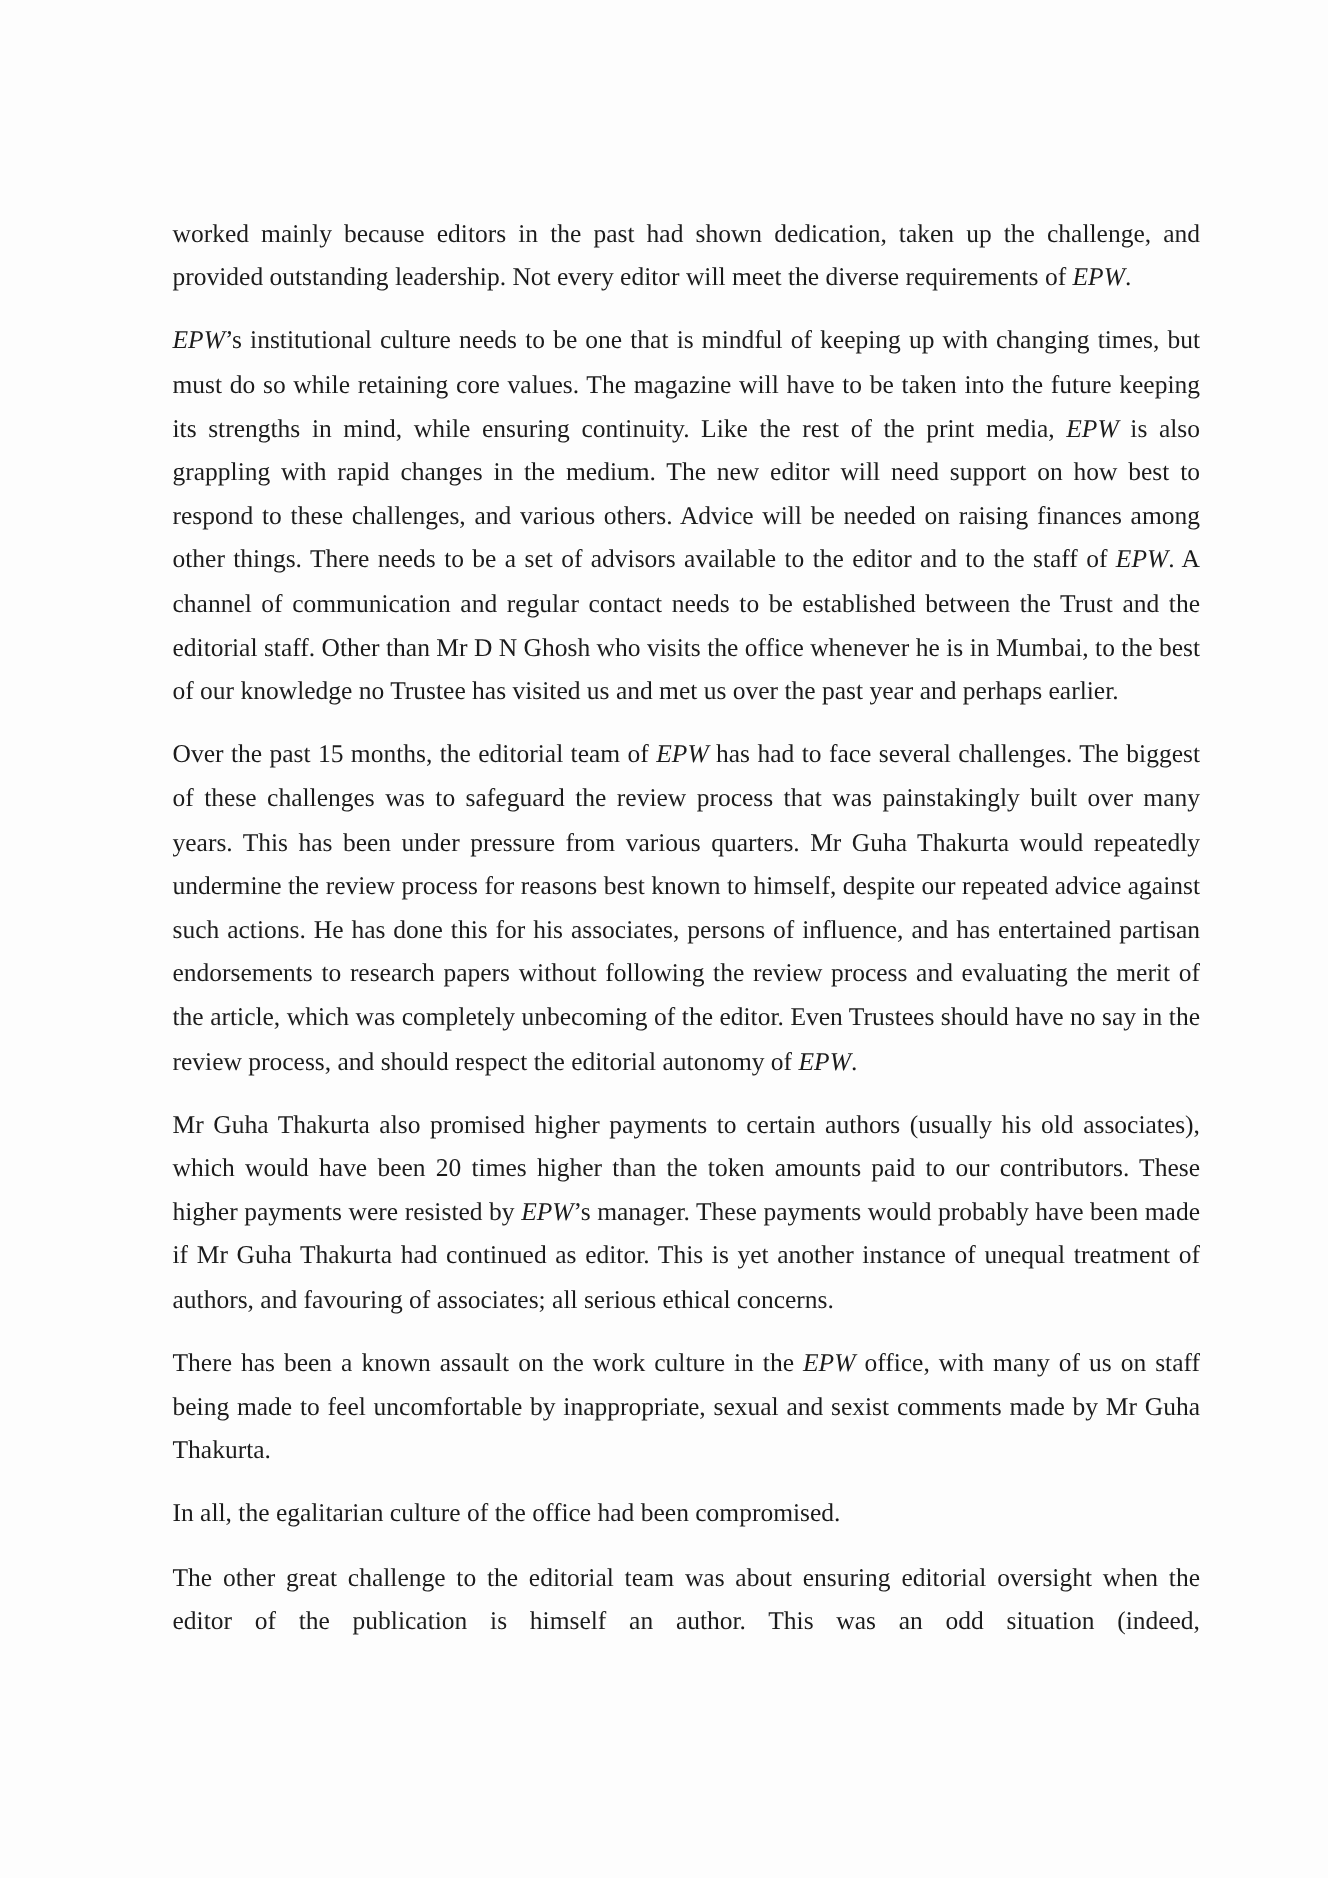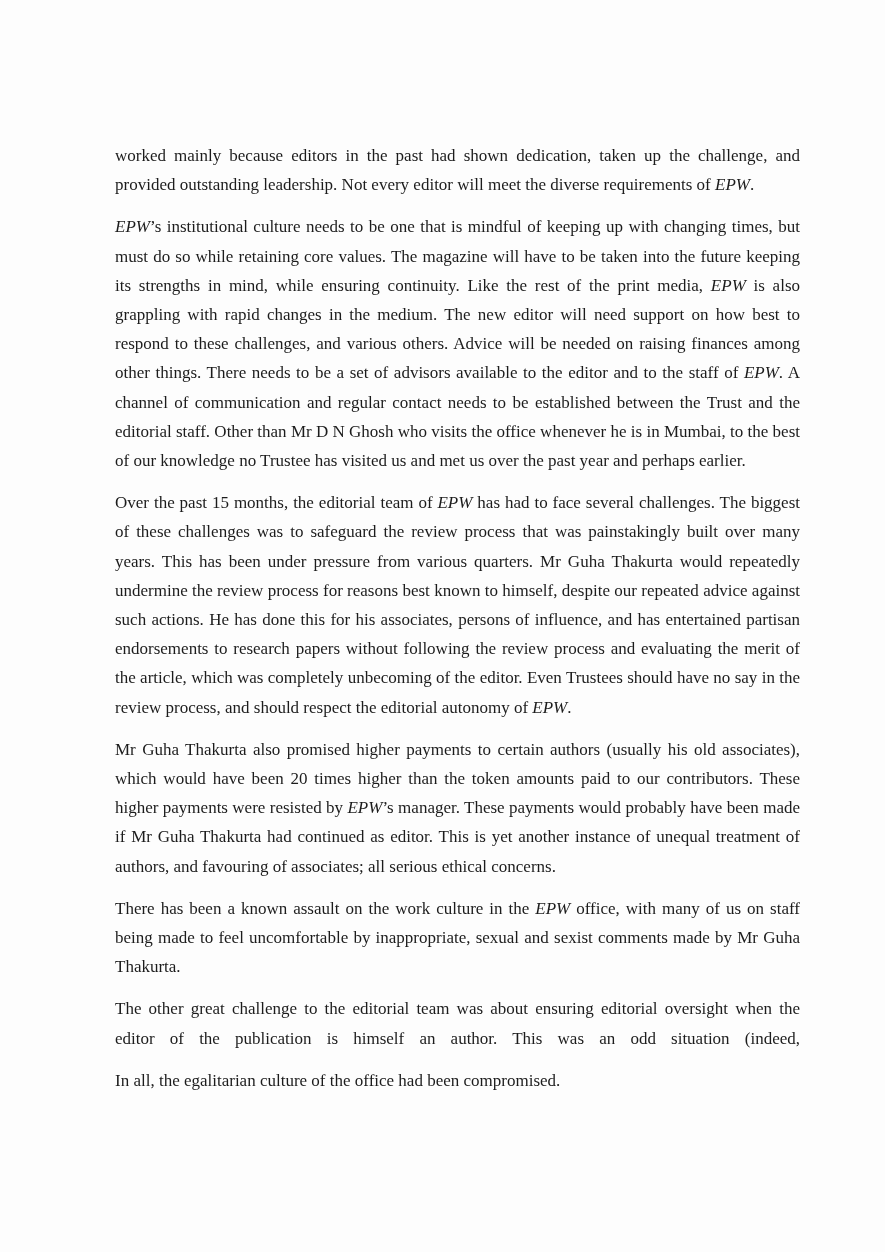--- a/index.html
+++ b/index.html
@@ -45,16 +45,16 @@
 </head>
 <body style="background: rgb(253, 253, 253);">
 
 <div class="page" style="background: rgb(253, 253, 253);">
   <div class="doc-body">
       <p class="para" style="color: rgb(28, 28, 28);"><span>worked mainly because editors in the past had shown dedication, taken up the challenge, and provided outstanding leadership. Not every editor will meet the diverse requirements of </span><em>EPW</em><span>.</span></p>
       <p class="para" style="color: rgb(28, 28, 28);"><em>EPW</em><span>’s institutional culture needs to be one that is mindful of keeping up with changing times, but must do so while retaining core values. The magazine will have to be taken into the future keeping its strengths in mind, while ensuring continuity. Like the rest of the print media, </span><em>EPW</em><span> is also grappling with rapid changes in the medium. The new editor will need support on how best to respond to these challenges, and various others. Advice will be needed on raising finances among other things. There needs to be a set of advisors available to the editor and to the staff of </span><em>EPW</em><span>. A channel of communication and regular contact needs to be established between the Trust and the editorial staff. Other than Mr D N Ghosh who visits the office whenever he is in Mumbai, to the best of our knowledge no Trustee has visited us and met us over the past year and perhaps earlier.</span></p>
       <p class="para" style="color: rgb(28, 28, 28);"><span>Over the past 15 months, the editorial team of </span><em>EPW</em><span> has had to face several challenges. The biggest of these challenges was to safeguard the review process that was painstakingly built over many years. This has been under pressure from various quarters. Mr Guha Thakurta would repeatedly undermine the review process for reasons best known to himself, despite our repeated advice against such actions. He has done this for his associates, persons of influence, and has entertained partisan endorsements to research papers without following the review process and evaluating the merit of the article, which was completely unbecoming of the editor. Even Trustees should have no say in the review process, and should respect the editorial autonomy of </span><em>EPW</em><span>.</span></p>
       <p class="para" style="color: rgb(28, 28, 28);"><span>Mr Guha Thakurta also promised higher payments to certain authors (usually his old associates), which would have been 20 times higher than the token amounts paid to our contributors. These higher payments were resisted by </span><em>EPW</em><span>’s manager. These payments would probably have been made if Mr Guha Thakurta had continued as editor. This is yet another instance of unequal treatment of authors, and favouring of associates; all serious ethical concerns.</span></p>
       <p class="para" style="color: rgb(28, 28, 28);"><span>There has been a known assault on the work culture in the </span><em>EPW</em><span> office, with many of us on staff being made to feel uncomfortable by inappropriate, sexual and sexist comments made by Mr Guha Thakurta.</span></p>
+      <p class="para" style="color: rgb(28, 28, 28);"><span>In all, the egalitarian culture of the office had been compromised.</span></p>
       <p class="para fill-last" style="color: rgb(28, 28, 28);"><span>The other great challenge to the editorial team was about ensuring editorial oversight when the editor of the publication is himself an author. This was an odd situation (indeed,</span></p>
-      <p class="para" style="color: rgb(28, 28, 28);"><span>In all, the egalitarian culture of the office had been compromised.</span></p>
     </div>
 </div>
 
 </body></html>

